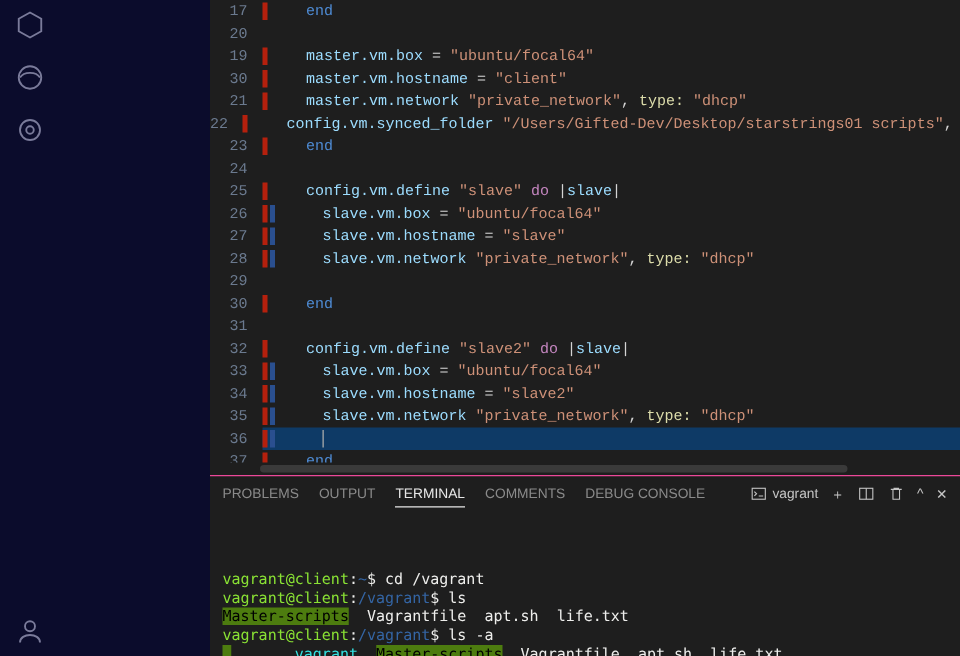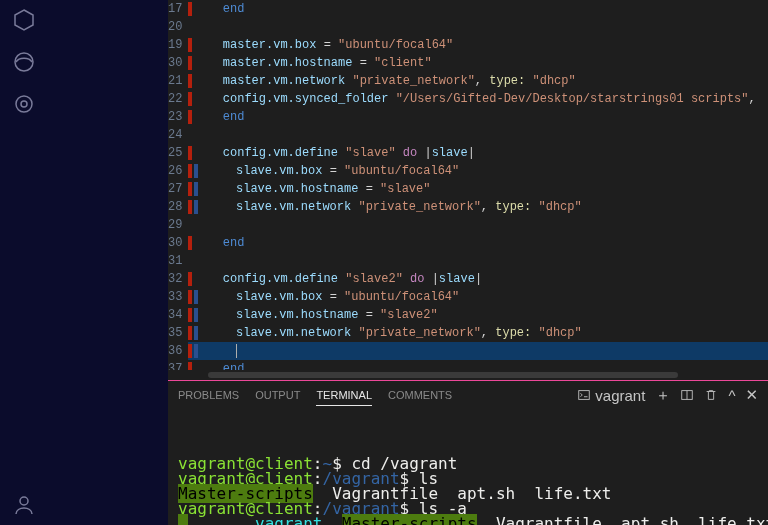--- a/index.html
+++ b/index.html
@@ -5,21 +5,21 @@
   * { margin: 0; padding: 0; box-sizing: border-box; }
   html, body { width: 768px; height: 525px; overflow: hidden; background: #1e1e1e; font-family: "Segoe UI", Arial, sans-serif; font-size: 12px; color: #ccc; }
   .root { display: flex; width: 100%; height: 100%; }
   .activity-bar { width: 48px; background: #0b0c2c; display: flex; flex-direction: column; align-items: center; padding-top: 8px; gap: 18px; }
   .activity-bar .bottom { margin-top: auto; margin-bottom: 8px; }
   .ab-icon { width: 24px; height: 24px; color: #7a7b9a; display: flex; align-items: center; justify-content: center; }
   .sidebar-gap { width: 120px; background: #0b0c2c; }
   .main { flex: 1; display: flex; flex-direction: column; background: #1e1e1e; min-width: 0; }
   .editor { flex: 1; overflow: hidden; font-family: Consolas, "Courier New", monospace; font-size: 12px; line-height: 18px; position: relative; }
   .line { display: flex; white-space: pre; }
-  .gutter { width: 20px; text-align: right; color: #6b7a8f; padding-right: 12px; user-select: none; }
+  .gutter { width: 42px; text-align: right; color: #6b7a8f; padding-right: 12px; user-select: none; }
   .code { flex: 1; position: relative; }
   .marker { display:inline-block; width:4px; height:14px; vertical-align:middle; margin-right:2px;}
   .m-red { background:#b5200d; }
   .m-blue { background:#2a4f8f; }
   .hl-line .code { background:#0e3a66; }
   .hl-line .code::after{content:""; position:absolute; right:0; top:0; bottom:0;}
   
   .tk-default{color:#d4d4d4;}
   .tk-prop{color:#9cdcfe;}
   .tk-op{color:#d4d4d4;}
@@ -31,23 +31,23 @@
   .tk-punc{color:#d4d4d4;}
   .cursor{display:inline-block;width:1px;height:14px;background:#aeafad;vertical-align:middle;}
   .editor-scroll{position:absolute;left:0;right:14px;bottom:0;height:10px;background:#1e1e1e;}
   .editor-scroll .thumb{position:absolute;left:40px;top:2px;height:6px;width:470px;background:#3a3a3a;border-radius:3px;}
   .panel { height: 145px; border-top: 1px solid #ec4899; display:flex; flex-direction:column; background:#1e1e1e; }
   .panel-tabs { display:flex; align-items:center; height:28px; padding:0 10px; gap:16px; font-size:11px; color:#8a8a8a;}
   .panel-tabs .tab{cursor:pointer; padding:4px 0;}
   .panel-tabs .tab.active{color:#e7e7e7; border-bottom:1px solid #e7e7e7;}
   .panel-tabs .spacer{flex:1;}
   .panel-actions{display:flex; align-items:center; gap:10px; color:#c5c5c5;}
-  .panel-actions .pa{display:flex;align-items:center;gap:4px;font-size:15px;}
+  .panel-actions .pa{display:flex;align-items:center;gap:4px;font-size:11px;}
   .panel-actions svg, .panel-actions .glyph{width:14px;height:14px;}
-  .terminal { flex:1; overflow:hidden; padding:2px 10px 4px 10px; font-family: Consolas, monospace; font-size:16px; line-height:15px; color:#d4d4d4; white-space: pre;}
+  .terminal { flex:1; overflow:hidden; padding:2px 10px 4px 10px; font-family: Consolas, monospace; font-size:12px; line-height:15px; color:#d4d4d4; white-space: pre;}
   .t-user{color:#8ae234;}
   .t-path{color:#3465a4;}
   .t-white{color:#eeeeec;}
   .t-hl{background:#4d7c0f;color:#000;}
   .t-cyan{color:#34e2e2;}
 </style>
 </head>
 <body>
 
 <div class="root">
@@ -109,20 +109,21 @@
           <div class="thumb"></div>
         </div>
     </div>
 
     <div class="panel">
       <div class="panel-tabs">
         <span class="tab">PROBLEMS</span>
         <span class="tab">OUTPUT</span>
         <span class="tab active">TERMINAL</span>
         <span class="tab">COMMENTS</span>
+        <span class="tab">DEBUG CONSOLE</span>
         <span class="spacer"></span>
         <div class="panel-actions">
           <span class="pa">
             <svg viewBox="0 0 16 16" fill="none" stroke="currentColor" stroke-width="1">
                 <rect x="2" y="3" width="12" height="10"></rect>
                 <path d="M4 6l2 2-2 2M8 10h4"></path>
               </svg>
             <span>vagrant</span>
           </span>
           <span class="pa">＋</span>

